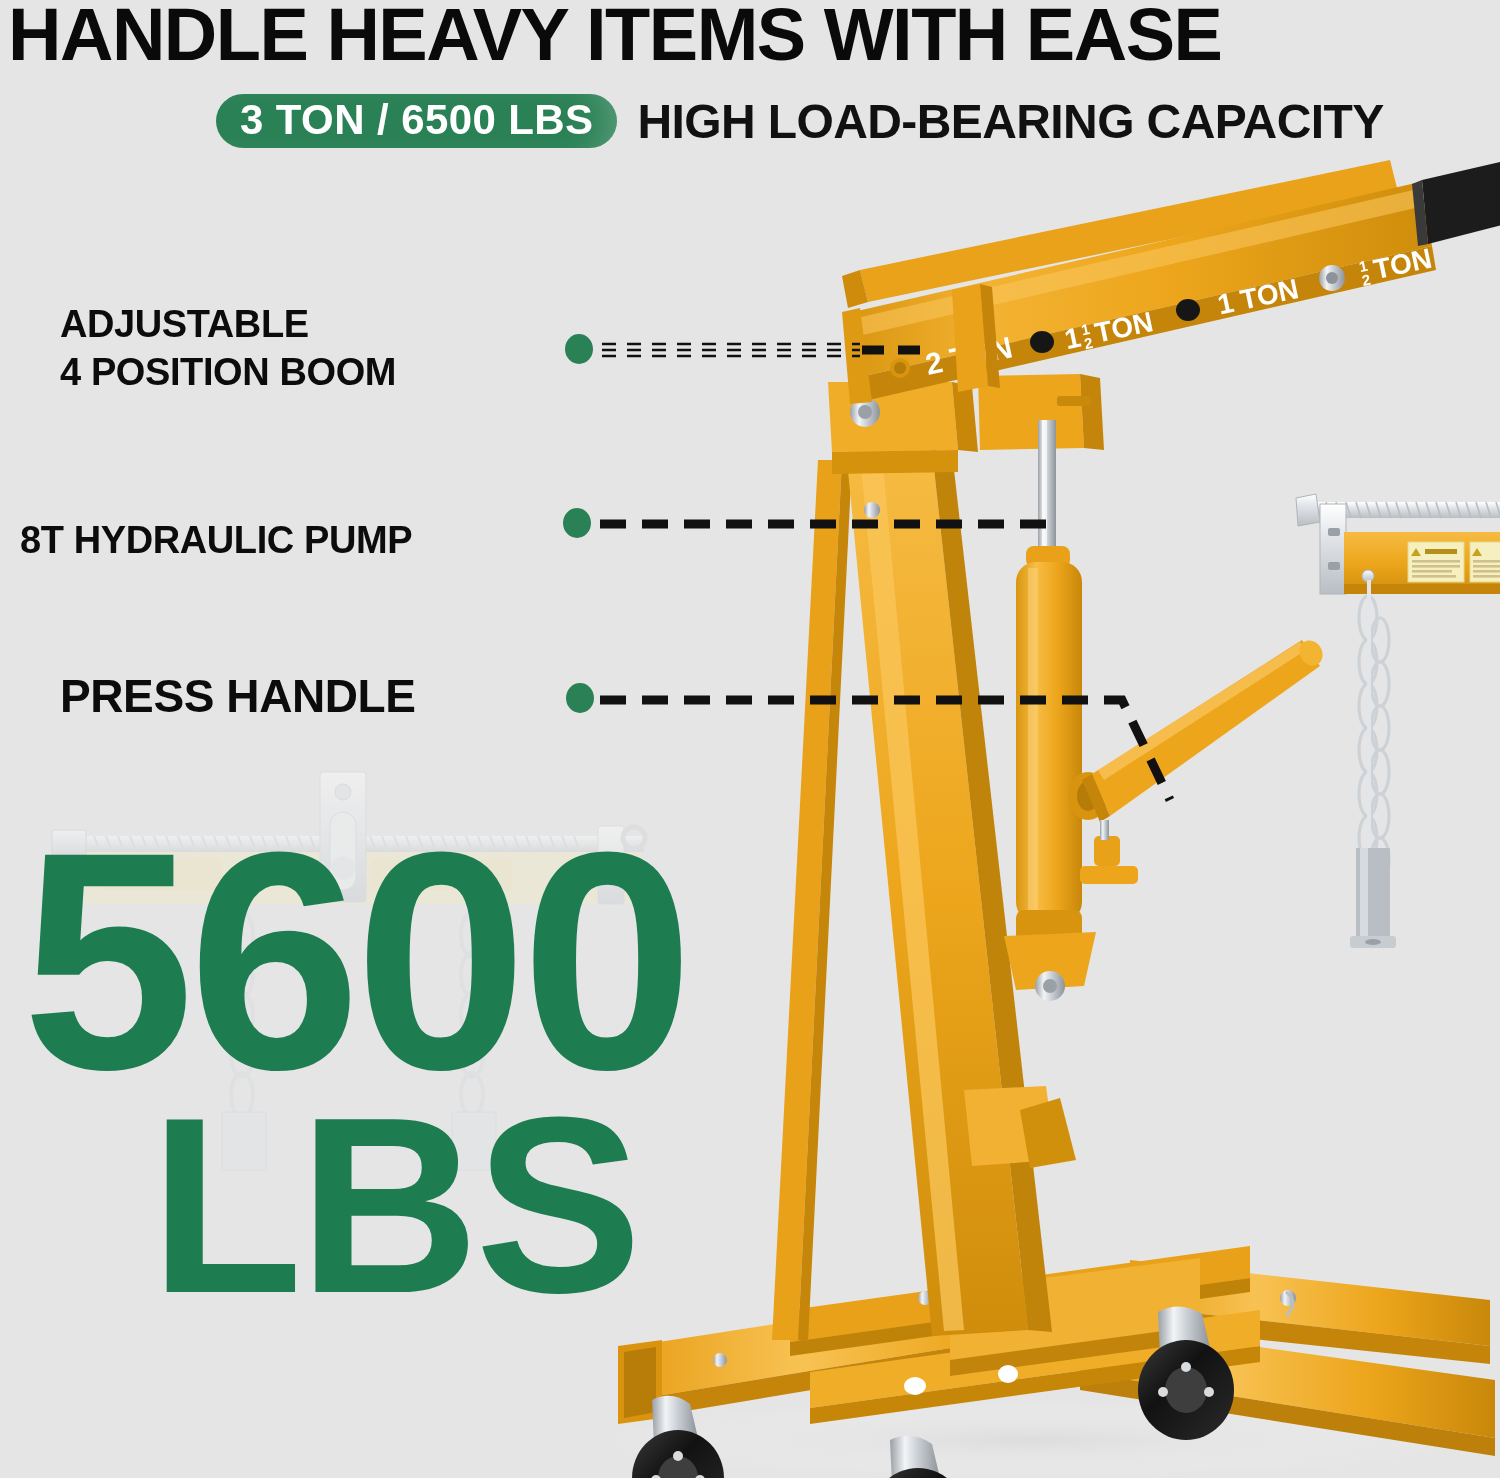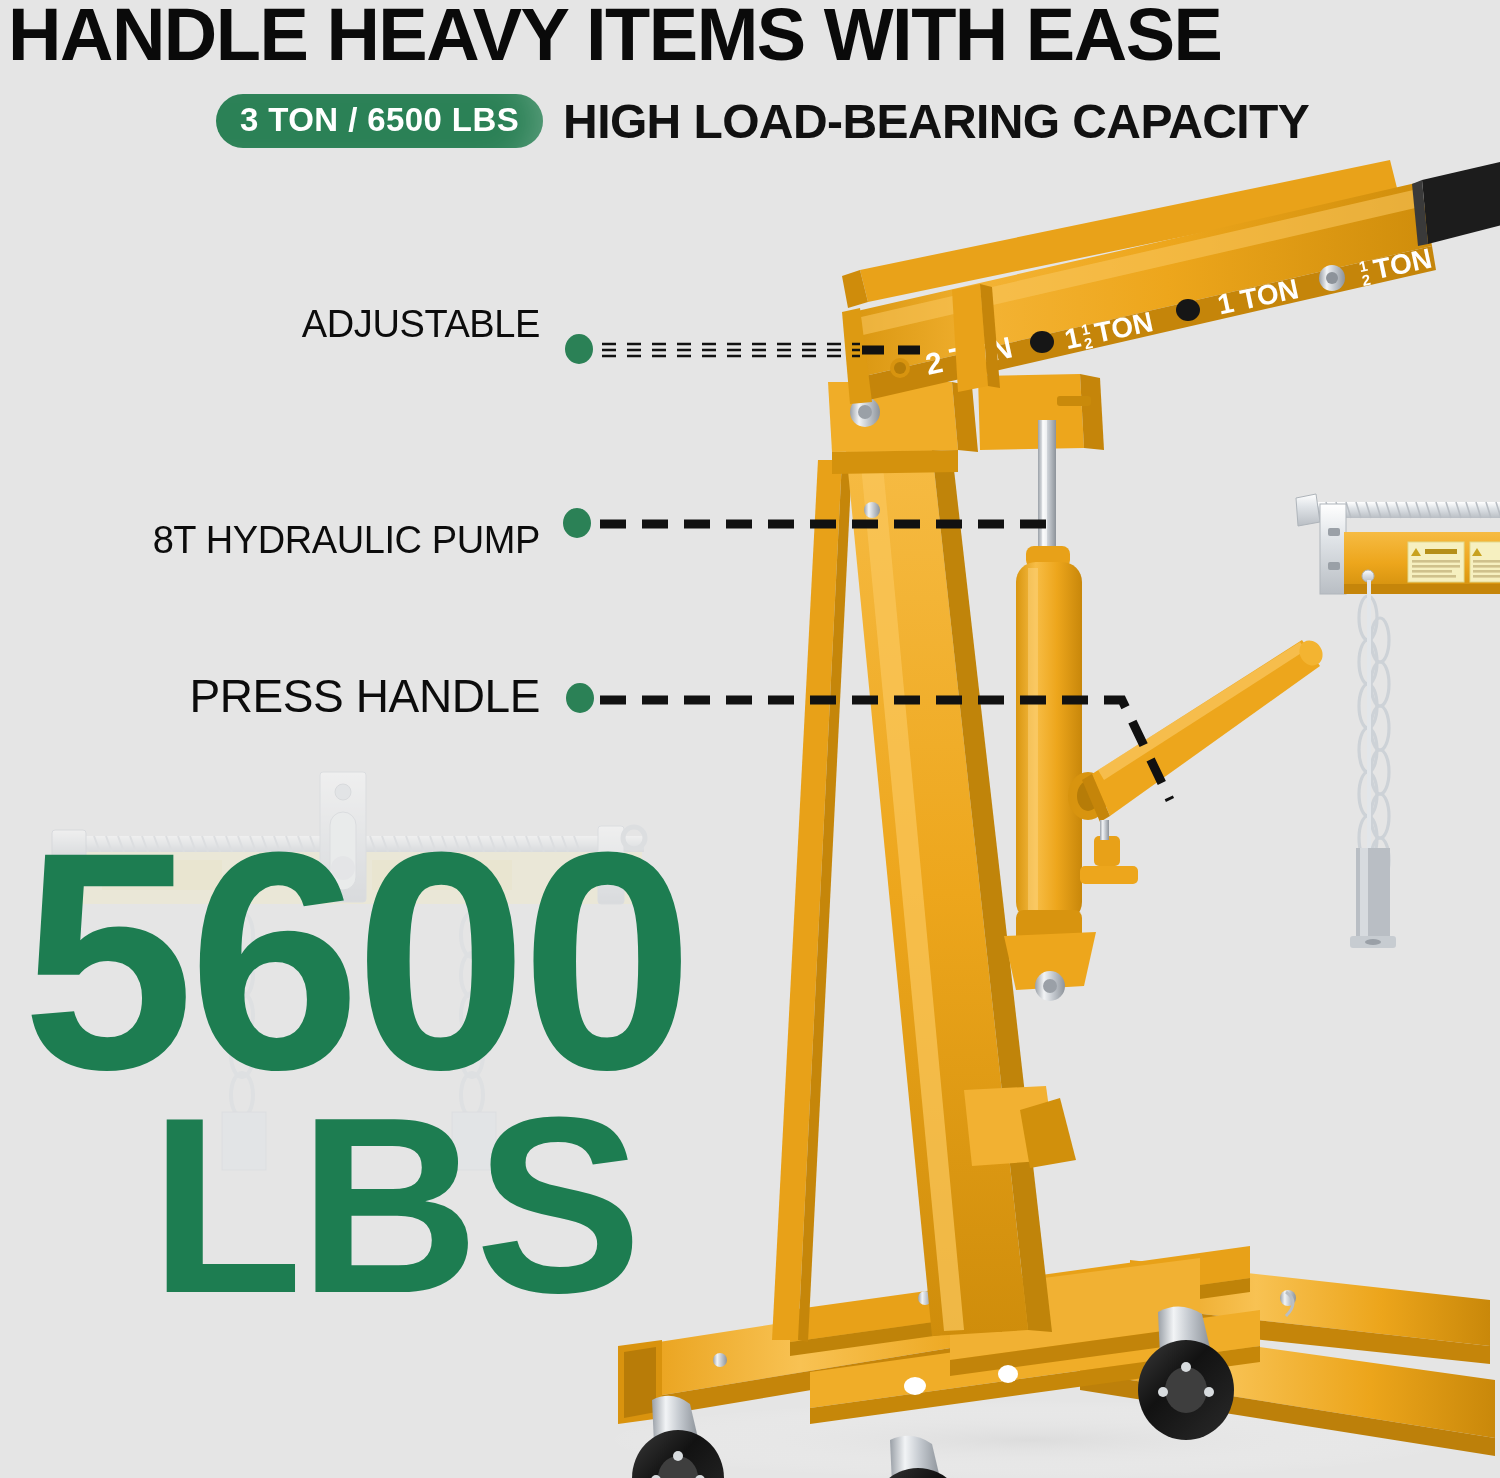--- a/index.html
+++ b/index.html
@@ -12,29 +12,29 @@
   
   .title{
     position:absolute;left:8px;top:-4px;width:1480px;
     font-size:74px;line-height:78px;font-weight:900;color:#0a0a0a;
     letter-spacing:-1.5px;white-space:nowrap;
     transform:scaleX(1.0);transform-origin:left top;
   }
   .subrow{position:absolute;left:216px;top:94px;height:54px;display:flex;align-items:center;gap:20px;}
   .badge{
     background:#2b8156;color:#fff;border-radius:28px;
-    padding:7px 24px 9px 24px;font-size:33px;font-weight:900;letter-spacing:0.4px;
+    padding:7px 24px 9px 24px;font-size:42px;font-weight:900;letter-spacing:0.4px;
     line-height:38px;white-space:nowrap;
     box-shadow:inset -30px 0 42px -30px rgba(255,255,255,.30);
   }
   .subtext{font-size:48px;font-weight:900;color:#111;letter-spacing:-0.6px;white-space:nowrap;}
 
   
-  .callout{position:absolute;text-align:right;color:#0c0c0c;
-           font-weight:400;letter-spacing:-0.4px;}
+  .callout{position:absolute;text-align:left;color:#0c0c0c;
+           font-weight:700;letter-spacing:-0.4px;}
   .callout .ln{display:block;white-space:nowrap;}
   #co1{left:60px;top:300px;width:480px;font-size:38px;line-height:48px;}
   #co2{left:20px;top:498px;width:520px;font-size:38px;line-height:48px;margin-top:18px;}
   #co3{left:60px;top:672px;width:480px;font-size:46px;line-height:48px;}
 
   .dot{position:absolute;width:28px;height:30px;border-radius:50%;background:#2b8156;}
   #dot1{left:565px;top:334px;}
   #dot2{left:563px;top:508px;}
   #dot3{left:566px;top:683px;}
 
@@ -63,20 +63,21 @@
 
   <div class="title">HANDLE HEAVY ITEMS WITH EASE</div>
 
   <div class="subrow">
     <div class="badge">3 TON / 6500 LBS</div>
     <div class="subtext">HIGH LOAD-BEARING CAPACITY</div>
   </div>
 
   <div class="callout" id="co1">
     <span class="ln">ADJUSTABLE</span>
+    <span class="ln">4 POSITION BOOM</span>
   </div>
   <div class="callout" id="co2">
     <span class="ln">8T HYDRAULIC PUMP</span>
   </div>
   <div class="callout" id="co3">
     <span class="ln">PRESS HANDLE</span>
   </div>
 
   <div class="dot" id="dot1"></div>
   <div class="dot" id="dot2"></div>

